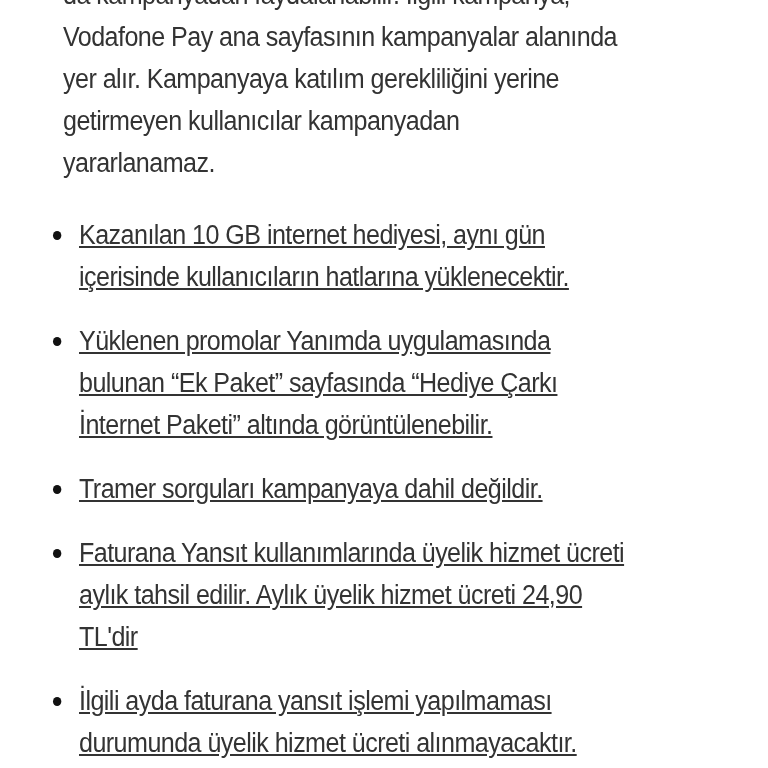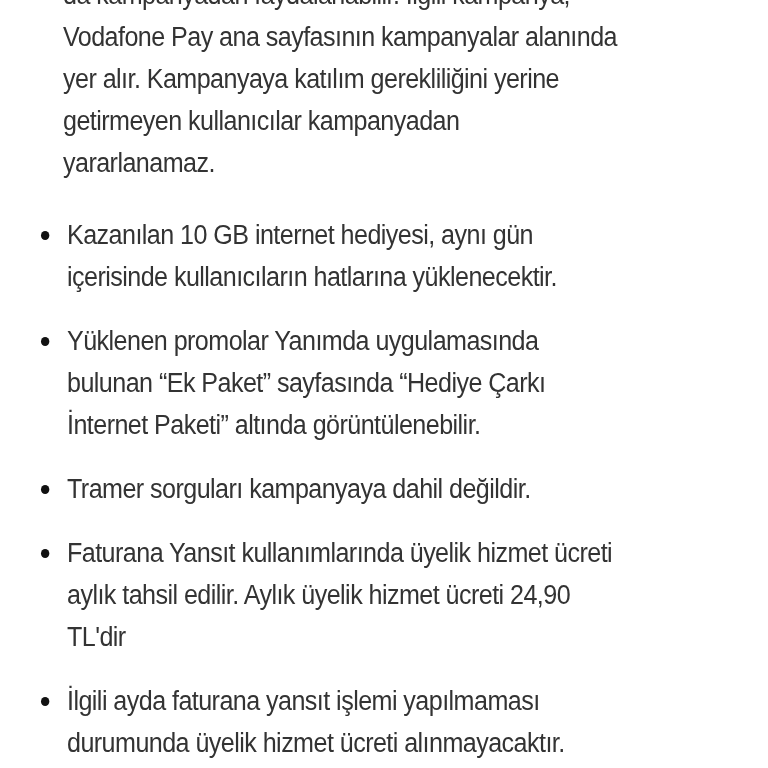--- a/index.html
+++ b/index.html
@@ -26,22 +26,23 @@
       width: 660px;
       font-size: 27px;
       line-height: 42px;
       letter-spacing: -0.6px;
       transform: scaleX(0.93);
       transform-origin: left top;
       width: 705px;
     }
     ul.terms {
       list-style: none;
-      margin: 4px;
+      margin: 16px;
       padding: 0;
+      text-decoration: underline;
     }
     ul.terms li {
       position: relative;
       margin: 0 0 22px 63px;
       font-size: 27px;
       line-height: 42px;
       letter-spacing: -0.6px;
       transform: scaleX(0.93);
       transform-origin: left top;
       width: 705px;

